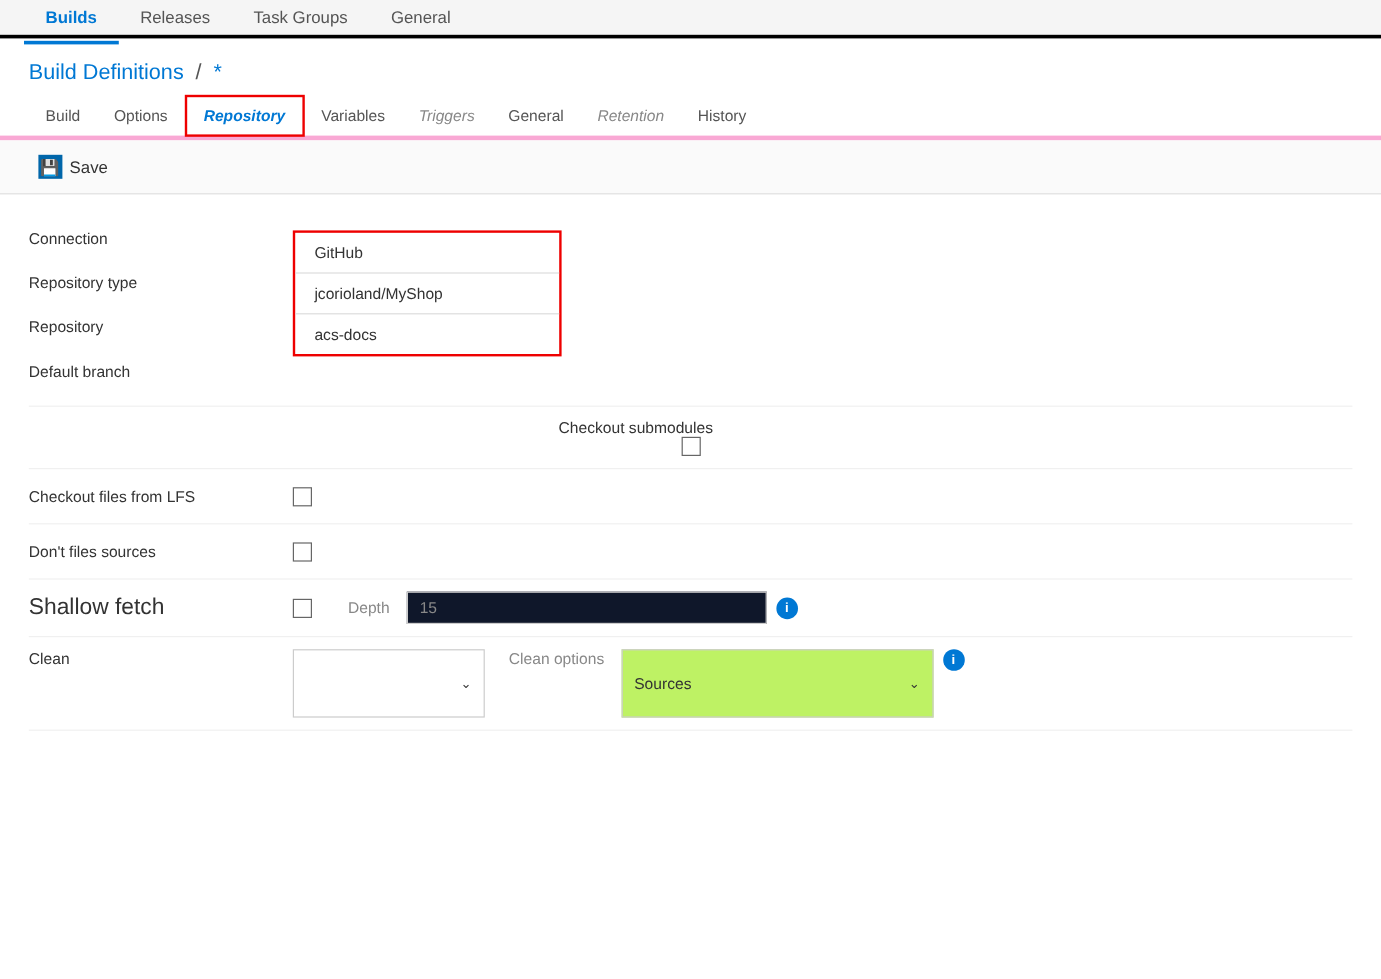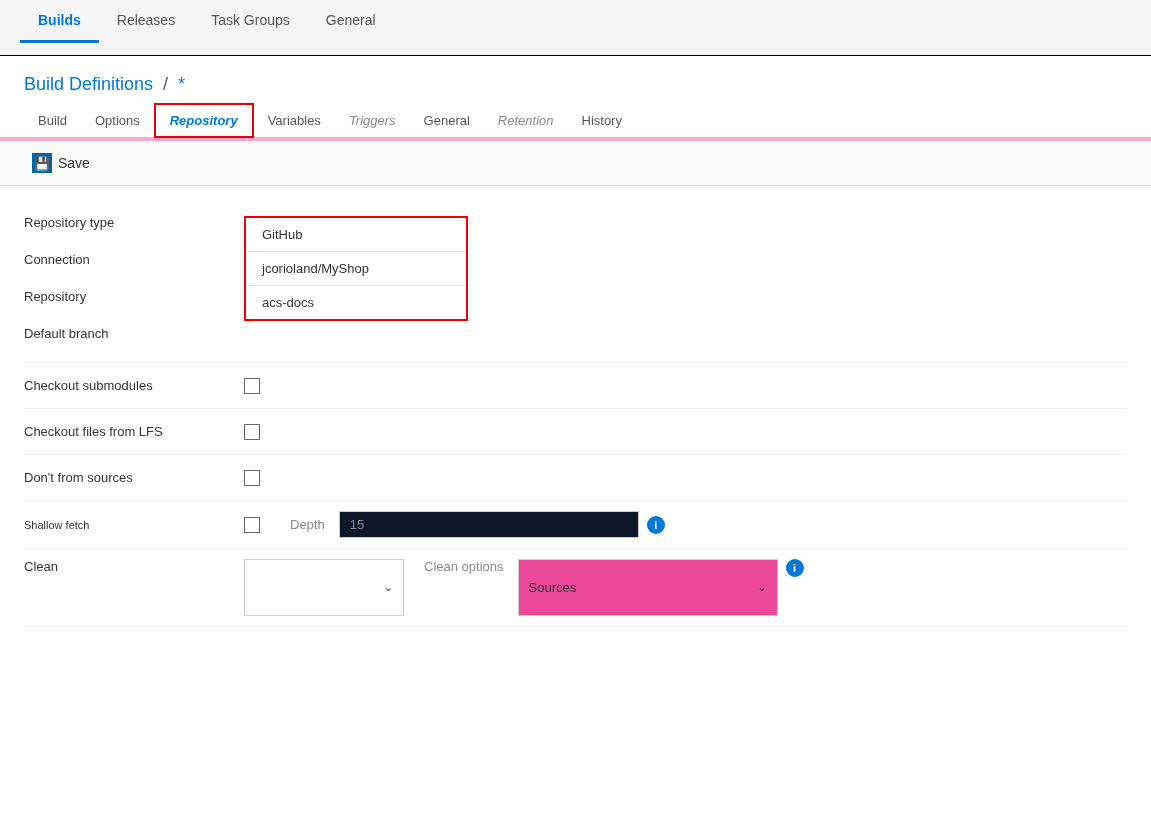--- a/index.html
+++ b/index.html
@@ -1,25 +1,25 @@
 <!DOCTYPE html>
 <html><head>
   <meta charset="utf-8">
   <style>
     * { box-sizing: border-box; margin: 0; padding: 0; }
     body { font-family: 'Segoe UI', Arial, sans-serif; font-size: 14px; color: #333; background: #fff; width: 1151px; min-height: 816px; }
 
     
     .top-nav {
       display: flex;
-      align-items: flex-start;
+      align-items: center;
       padding: 0 20px;
       background: #f5f5f5;
-      border-bottom: 1px solid #000000;
-      height: 56px;
+      border-bottom: 3px solid #000000;
+      height: 32px;
     }
     .top-nav-item {
       padding: 12px 18px;
       font-size: 14px;
       color: #555;
       cursor: pointer;
       border-bottom: 3px solid transparent;
       margin-bottom: -1px;
     }
     .top-nav-item.active {
@@ -134,63 +134,63 @@
   </button>
 </div>
 
 <style>
 </style>
 
 <div style="padding: 0 24px;">
 
   <div style="display:flex; border-bottom:1px solid #f0f0f0; min-height:46px; align-items:flex-start; padding: 10px 0;">
     <div style="width: 220px; flex-shrink: 0; padding-top: 8px; display: flex; flex-direction: column; justify-content: stretch;">
+        <div style="font-size: 13px; height: 37px; display: flex; align-items: center; padding-top: 0px;">Connection</div>
         <div style="font-size: 13px; height: 37px; display: flex; align-items: center; padding-top: 0px;">Repository type</div>
-        <div style="font-size: 13px; height: 37px; display: flex; align-items: center; padding-top: 0px;">Connection</div>
         <div style="font-size: 13px; height: 37px; display: flex; align-items: center; padding-top: 0px;">Repository</div>
         <div style="font-size: 13px; height: 37px; display: flex; align-items: center; padding-top: 0px;">Default branch</div>
       </div>
 
     <div style="border: 2px solid #e00; margin-top: 20px;">
       <div style="padding: 9px 16px; border-bottom: 1px solid #ddd; font-size:13px; min-width:220px; cursor:pointer;">GitHub</div>
       <div style="padding: 9px 16px; border-bottom: 1px solid #ddd; font-size:13px; cursor:pointer;">jcorioland/MyShop</div>
       <div style="padding: 9px 16px; font-size:13px; cursor:pointer;">acs-docs</div>
     </div>
   </div>
 
-  <div style="display:flex; border-bottom:1px solid #f0f0f0; min-height:46px; align-items:center; padding: 10px 0;">
+  <div style="display:flex; border-bottom:1px solid #f0f0f0; min-height:46px; align-items:center; padding: 10px 0; flex-direction: column;">
     <div style="width:220px; flex-shrink:0; font-size:13px;">Checkout submodules</div>
     <span style="width:16px; height:16px; border:1px solid #666; display:inline-block; background:#fff; cursor:pointer;"></span>
   </div>
 
   <div style="display:flex; border-bottom:1px solid #f0f0f0; min-height:46px; align-items:center; padding: 10px 0;">
     <div style="width:220px; flex-shrink:0; font-size:13px;">Checkout files from LFS</div>
     <span style="width:16px; height:16px; border:1px solid #666; display:inline-block; background:#fff; cursor:pointer;"></span>
   </div>
 
   <div style="display:flex; border-bottom:1px solid #f0f0f0; min-height:46px; align-items:center; padding: 10px 0;">
-    <div style="width:220px; flex-shrink:0; font-size:13px;">Don't from sources</div>
+    <div style="width:220px; flex-shrink:0; font-size:13px;">Don't files sources</div>
     <span style="width:16px; height:16px; border:1px solid #666; display:inline-block; background:#fff; cursor:pointer;"></span>
   </div>
 
   <div style="display:flex; border-bottom:1px solid #f0f0f0; min-height:46px; align-items:center; padding: 10px 0;">
-    <div style="width:220px; flex-shrink:0; font-size:11px;">Shallow fetch</div>
+    <div style="width:220px; flex-shrink:0; font-size:19px;">Shallow fetch</div>
     <span style="width:16px; height:16px; border:1px solid #666; display:inline-block; background:#fff; cursor:pointer; margin-right:30px;"></span>
     <span style="font-size:13px; color:#888; margin-right:14px;">Depth</span>
     <input type="text" style="background: #0f172a; border: 1px solid rgb(204, 204, 204); padding: 5px 10px; font-size: 13px; color: rgb(136, 136, 136); width: 300px; margin-right: 8px;" readonly="" value="15">
     <span style="width:18px; height:18px; border-radius:50%; background:#0078d4; color:#fff; display:inline-flex; align-items:center; justify-content:center; font-size:11px; font-weight:bold; cursor:pointer;">i</span>
   </div>
 
   <div style="display:flex; border-bottom:1px solid #f0f0f0; min-height:54px; padding: 10px 0;">
     <div style="width:220px; flex-shrink:0; font-size:13px;">Clean</div>
     <div style="border:1px solid #ccc; padding:6px 10px; font-size:13px; display:flex; align-items:center; justify-content:space-between; width:160px; background:#fff; cursor:pointer; margin-right:20px;">
       <span></span>
       <span style="font-size:11px;">⌄</span>
     </div>
     <span style="font-size:13px; color:#888; margin-right:14px;">Clean options</span>
-    <div style="border:1px solid #ccc; padding:20px 10px; font-size:13px; display:flex; align-items:center; justify-content:space-between; width:260px; background:#ec4899; cursor:pointer; margin-right:8px;">
+    <div style="border:1px solid #ccc; padding:20px 10px; font-size:13px; display:flex; align-items:center; justify-content:space-between; width:260px; background:#bef264; cursor:pointer; margin-right:8px;">
       <span>Sources</span>
       <span style="font-size:11px;">⌄</span>
     </div>
     <span style="width:18px; height:18px; border-radius:50%; background:#0078d4; color:#fff; display:inline-flex; align-items:center; justify-content:center; font-size:11px; font-weight:bold; cursor:pointer;">i</span>
   </div>
 
 </div>
 
 </body></html>

